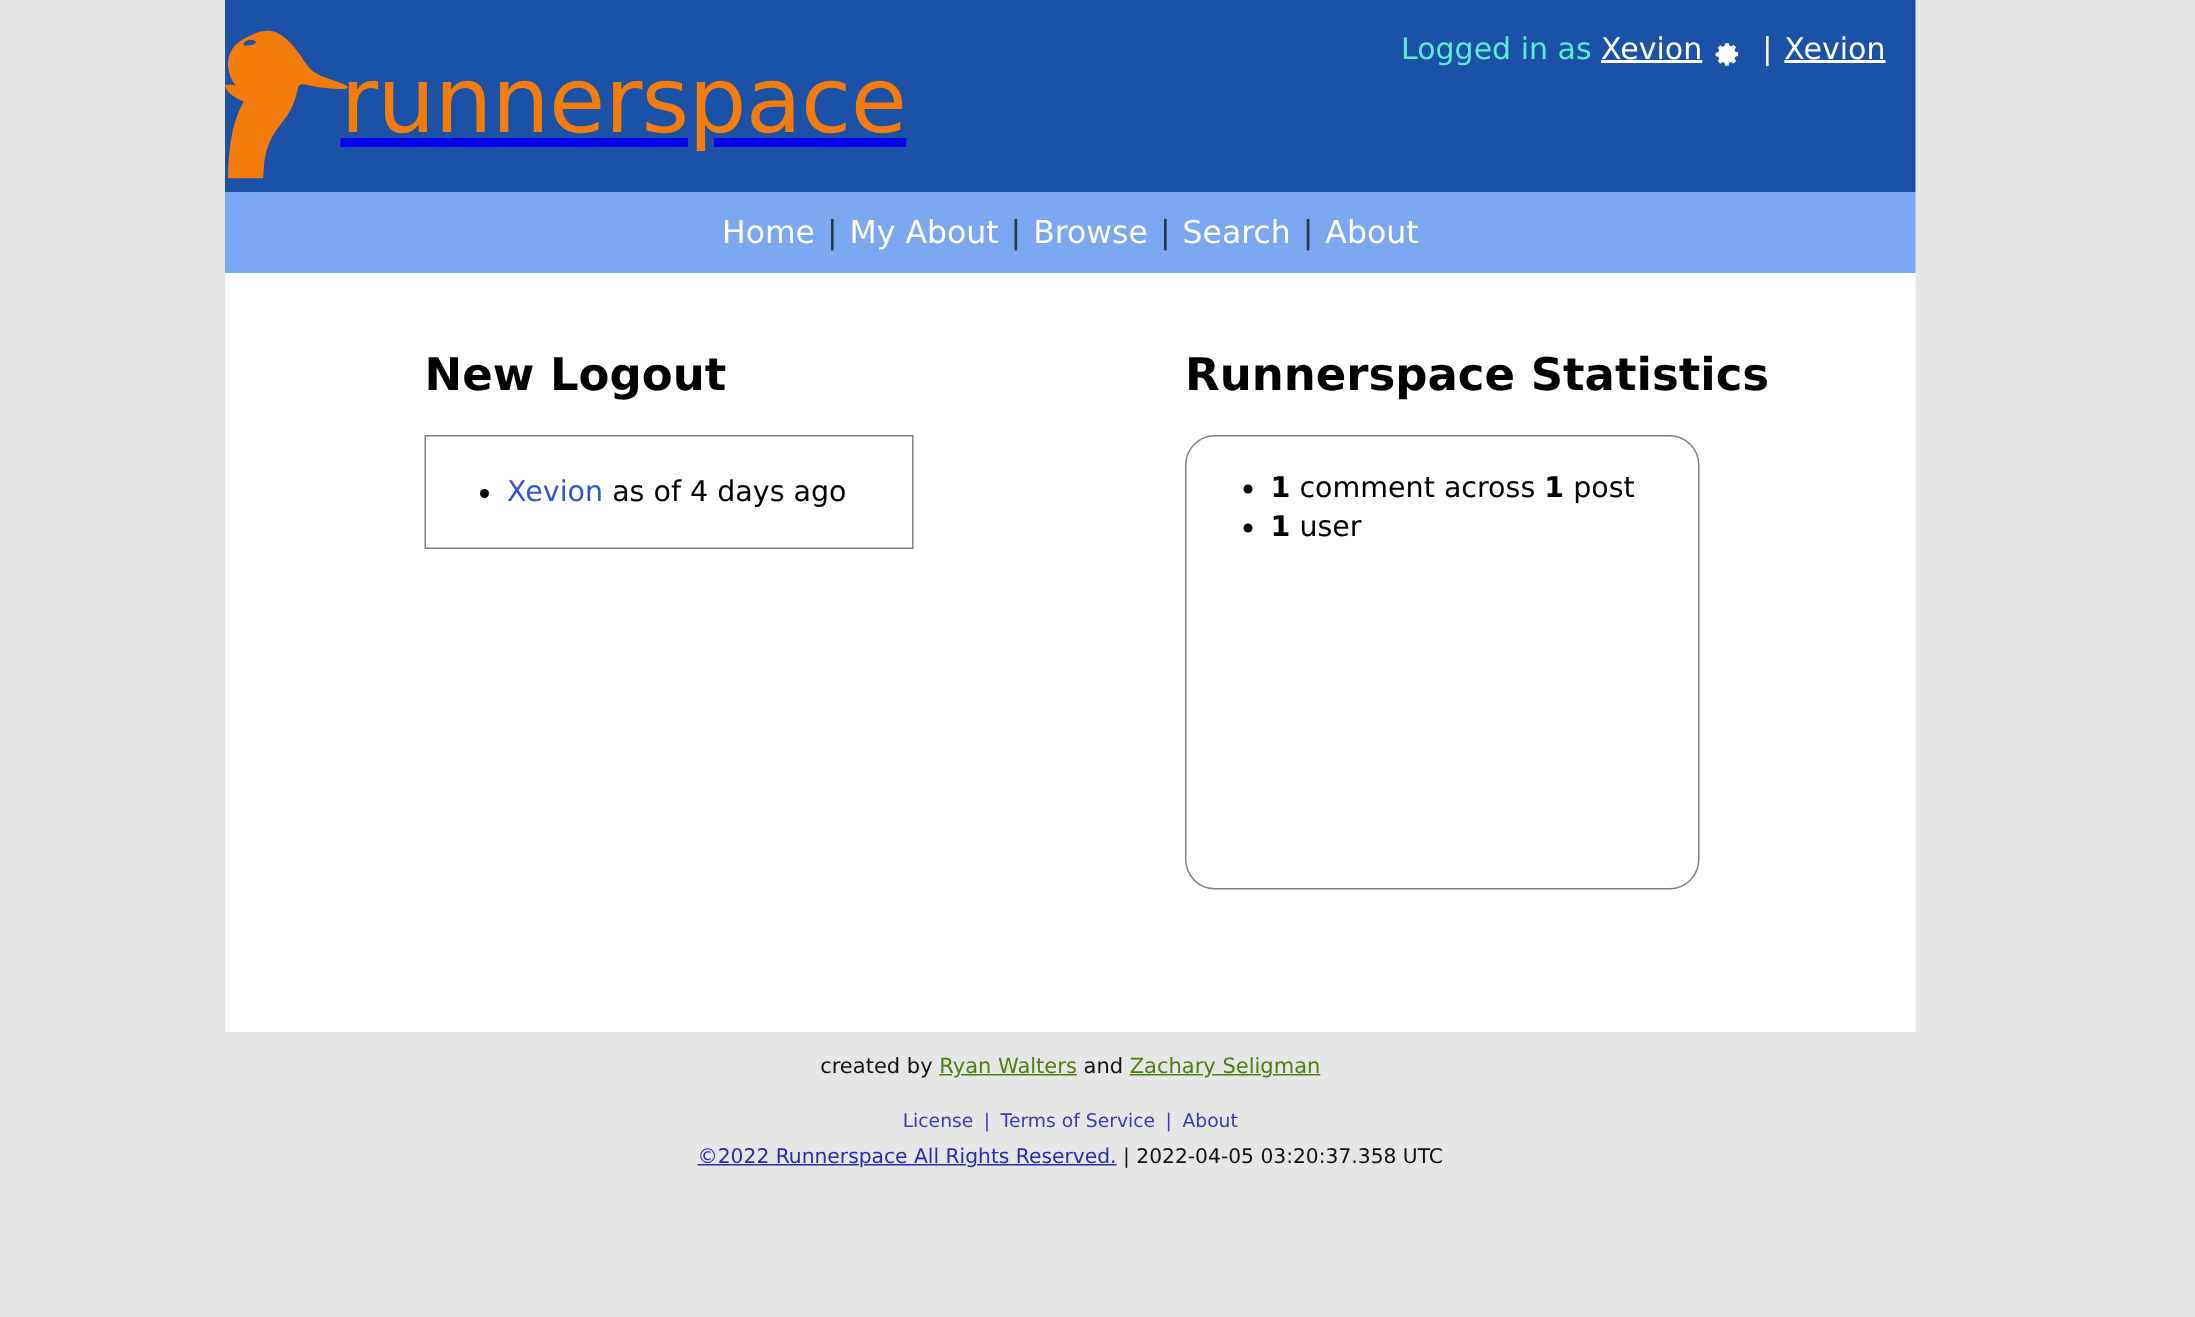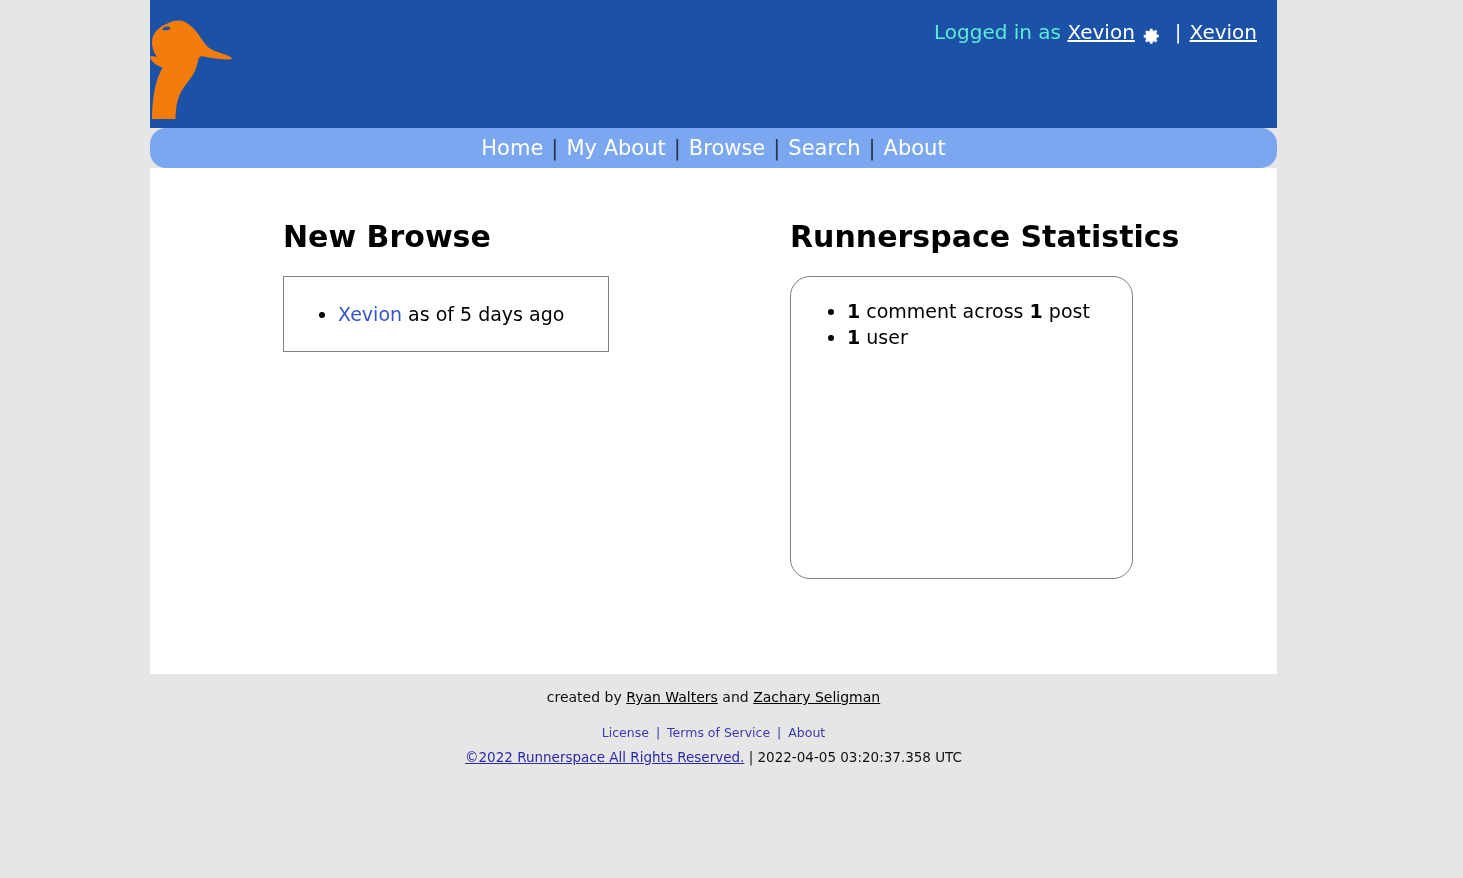--- a/index.html
+++ b/index.html
@@ -78,25 +78,24 @@
     top: 1px;
   }
   .sep-pipe {
     margin: 0 8px;
     color: #ffffff;
   }
 
   
   .navbar {
     background: #7aa7f0;
-    height: 40px;
+    height: 54px;
     display: flex;
     align-items: center;
     justify-content: center;
-    border-radius: 16px;
   }
   .navbar .nav-link {
     color: #ffffff;
     font-size: 21px;
     line-height: 21px;
     text-decoration: none;
   }
   .navbar .nav-sep {
     color: #27364f;
     font-size: 21px;
@@ -170,21 +169,21 @@
     text-align: center;
     padding-top: 14px;
   }
   .footer-credits {
     font-size: 14px;
     line-height: 18px;
     color: #111111;
     margin-bottom: 19px;
   }
   .footer-credits a {
-    color: #000000;
+    color: #4d7c0f;
     text-decoration: underline;
   }
   .footer-links {
     font-size: 12.5px;
     line-height: 16px;
     color: #3b3bb0;
     margin-bottom: 7px;
   }
   .footer-links a {
     color: #3b3bb0;
@@ -218,20 +217,21 @@
                    C47 51.5 45 57 41.5 62 C38 67 34 71.5 31 77 C28 82.5 26.5 89 26 95
                    C25.7 98.5 25.6 101.5 25.5 104 L2 104 C2 100 2.2 95 2.6 90
                    C3.2 82 4.4 74 6.5 67 C8.2 61.4 10.4 56.6 12.5 52.5
                    C9.5 51.5 6.5 50 4 48 C1.8 46.2 0.4 44 0 41.8 C1.5 41 4 41.2 7 42
                    C4.5 38.5 2.8 34.5 2.2 30.5 C1.6 26.5 2.2 22.5 4 19.2
                    C6.4 14.8 11 11 17.5 8.5 Z M16 11.5 C13.5 12.6 12 13.8 12.3 14.6
                    C12.7 15.5 14.8 15.6 17.2 15.1 C19.4 14.6 20.8 13.7 20.5 12.9
                    C20.2 12 18.4 11.2 16 11.5 Z"></path>
         </svg>
       </span>
+      <span class="brand-text">runnerspace</span>
     </a>
 
     <div class="account-bar">
       <span class="plain">Logged in as</span>
       <span>&nbsp;</span>
       <a href="#">Xevion</a>
       <a href="#" class="gear-icon" aria-label="settings">
         <svg viewBox="0 0 24 24" width="18" height="18" xmlns="http://www.w3.org/2000/svg">
           <path fill="#ffffff" d="M12 8.2a3.8 3.8 0 1 0 0 7.6 3.8 3.8 0 0 0 0-7.6zm0 5.8a2 2 0 1 1 0-4 2 2 0 0 1 0 4z
                    M21 13.6v-3.2l-2.5-.45a6.9 6.9 0 0 0-.75-1.8l1.45-2.05-2.3-2.3-2.05 1.45a6.9 6.9 0 0 0-1.8-.75L12.6 2.4H9.4l-.45 2.5
@@ -254,24 +254,24 @@
     <span class="nav-sep">|</span>
     <a href="#" class="nav-link">Search</a>
     <span class="nav-sep">|</span>
     <a href="#" class="nav-link">About</a>
   </nav>
 
   <div class="content">
     <div class="columns">
 
       <div class="col">
-        <h2 class="section-title">New Browse</h2>
+        <h2 class="section-title">New Logout</h2>
         <div class="panel panel-users">
           <ul>
-            <li><a href="#" class="user-link">Xevion</a> <span>as of 5 days ago</span></li>
+            <li><a href="#" class="user-link">Xevion</a> <span>as of 4 days ago</span></li>
           </ul>
         </div>
       </div>
 
       <div class="col col-2">
         <h2 class="section-title">Runnerspace Statistics</h2>
         <div class="panel panel-stats">
           <ul>
             <li><span class="stat-num">1</span> <span>comment across</span> <span class="stat-num">1</span> <span>post</span></li>
             <li><span class="stat-num">1</span> <span>user</span></li>

